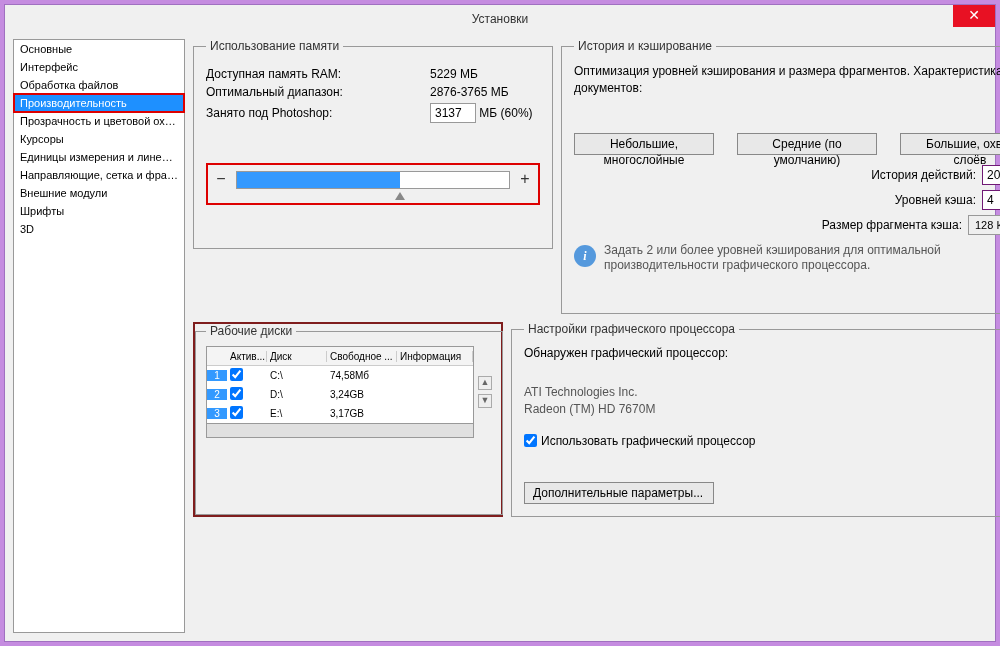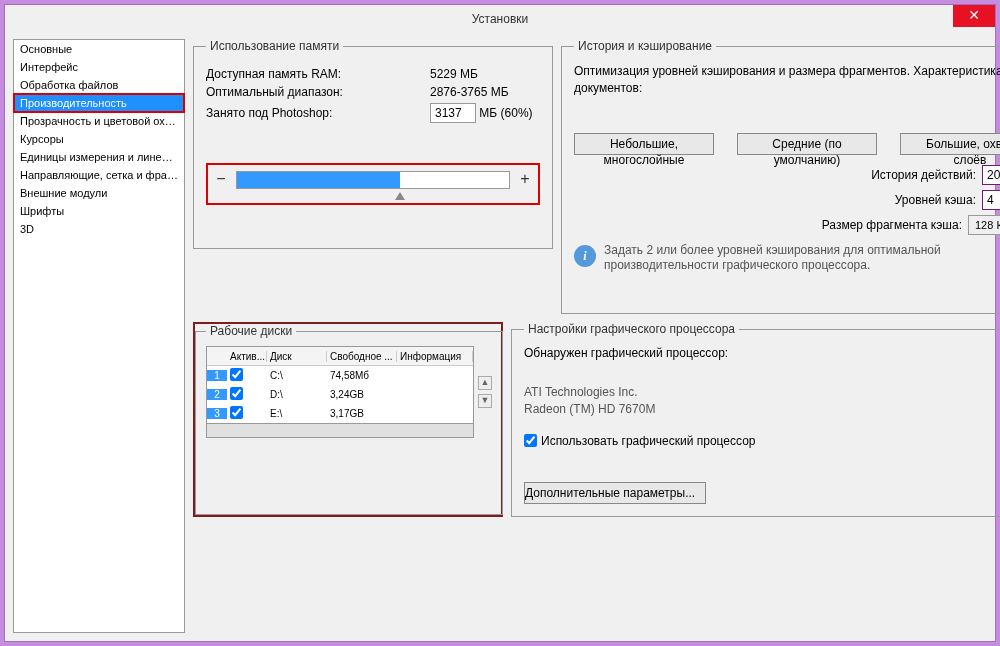--- a/index.html
+++ b/index.html
@@ -195,21 +195,21 @@
           <legend>Настройки графического процессора</legend>
           <div class="gpu-detect">Обнаружен графический процессор:</div>
           <div class="gpu-name">
             <div>ATI Technologies Inc.</div>
             <div>Radeon (TM) HD 7670M</div>
           </div>
           <div class="gpu-check">
             <input type="checkbox" checked="" style="">
             <span>Использовать графический процессор</span>
           </div>
-          <button class="win-btn" style="min-width:180px;text-align:center;padding-left:0">Дополнительные параметры...</button>
+          <button class="win-btn" style="min-width:180px;text-align:center;padding-left:8px">Дополнительные параметры...</button>
         </fieldset>
       </div>
 
     </div>
 
     <div class="right-col">
       <button class="win-btn">ОК</button>
       <button class="win-btn">Отмена</button>
       <button class="win-btn">Назад</button>
       <button class="win-btn">Вперед</button>

